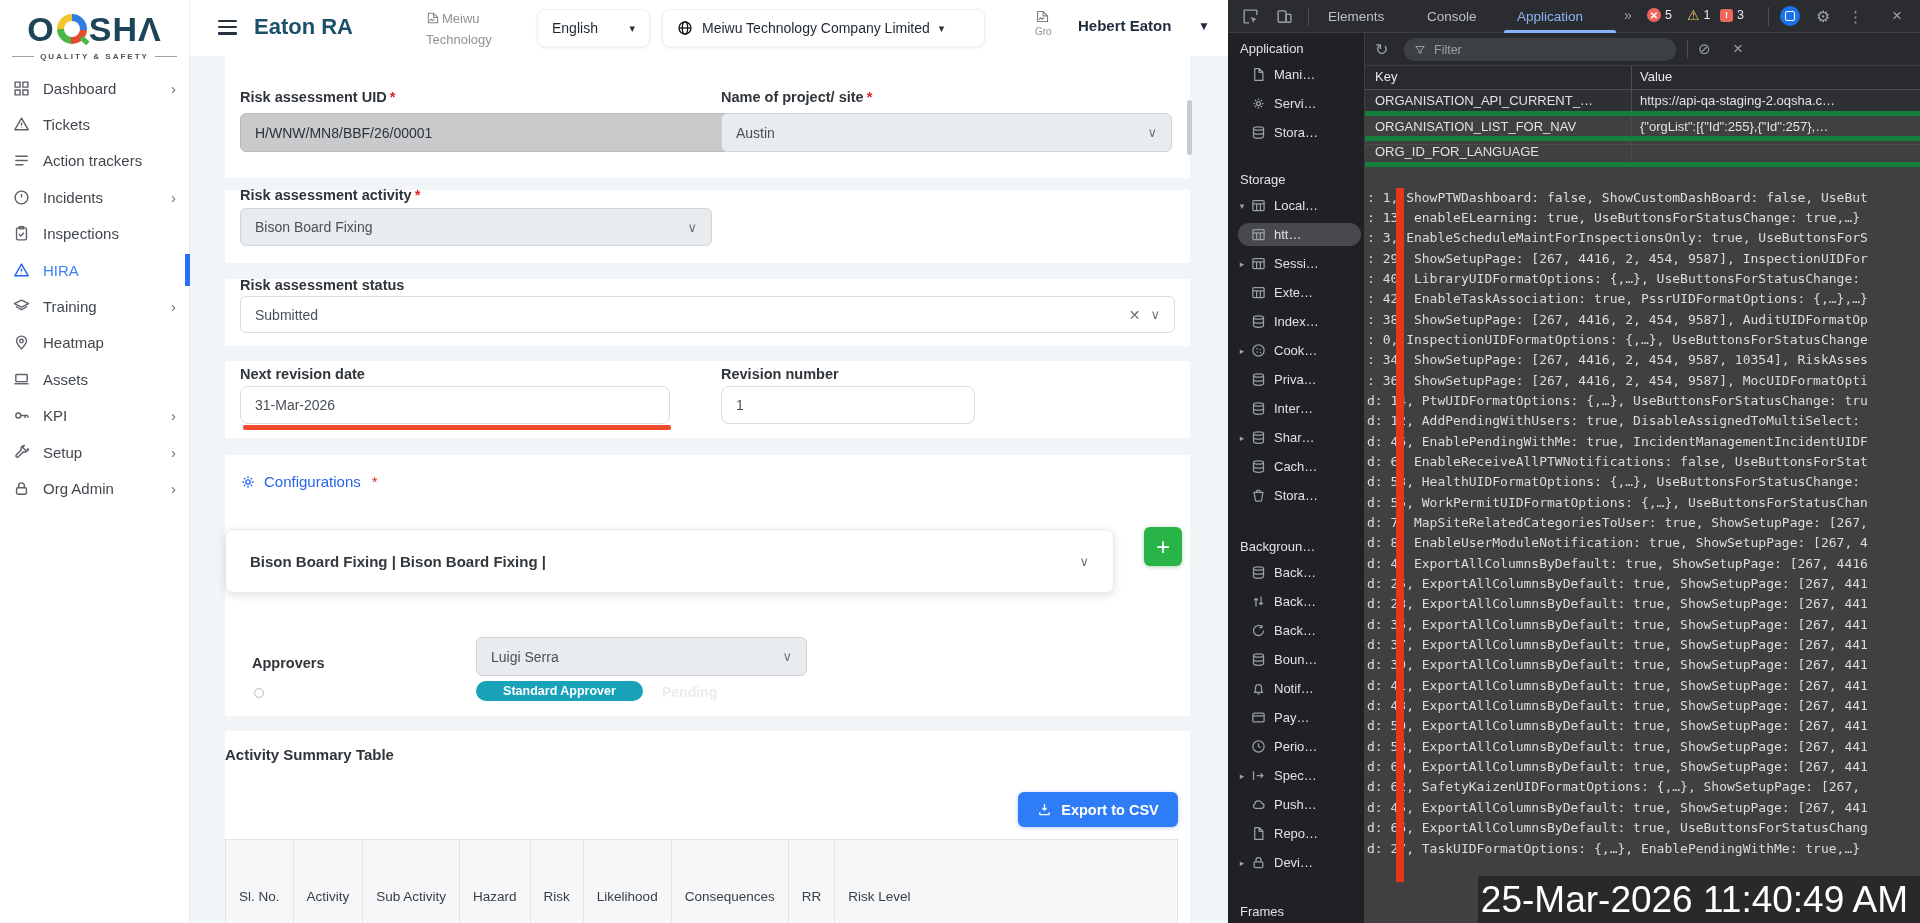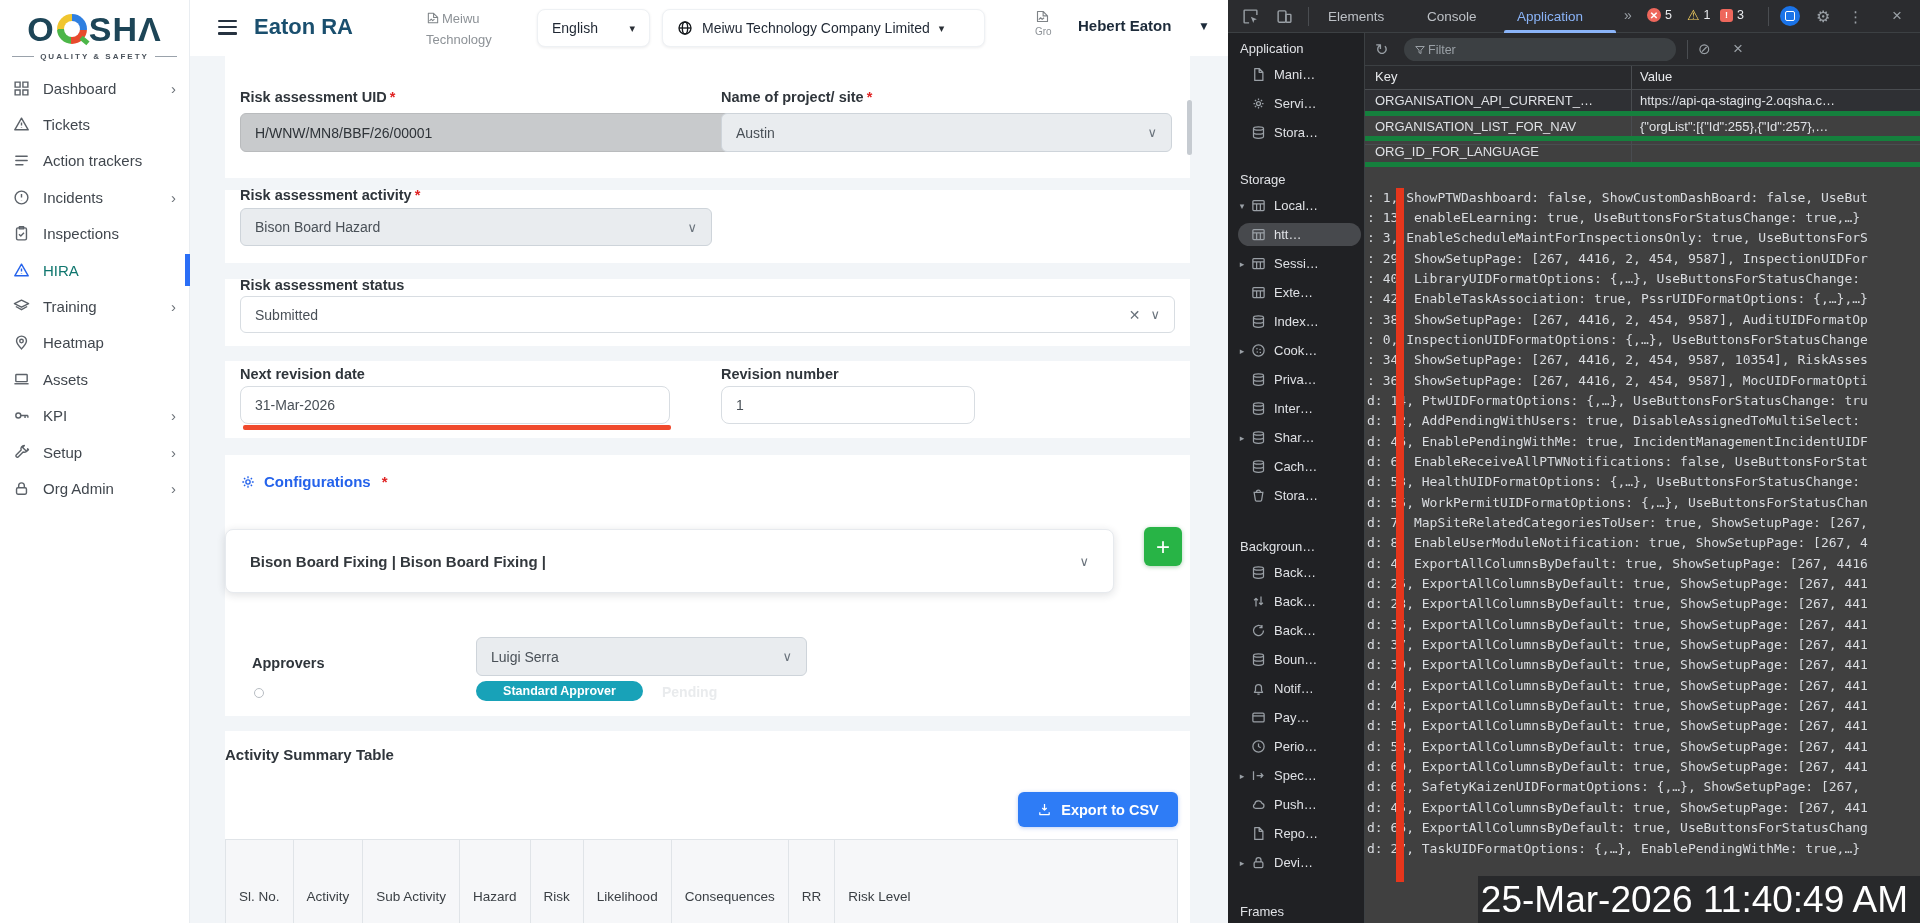--- a/index.html
+++ b/index.html
@@ -16,21 +16,21 @@
   .tagline-row { display:flex; align-items:center; justify-content:center; gap:6px; margin-top:4px; }
   .tagline-line { width:22px; height:1px; background:#9aa2ab; }
   .tagline { font-size:8px; letter-spacing:2px; color:#4a525b; font-weight:600; }
   #nav { position:absolute; top:70px; left:0; right:0; }
   .nav-item { position:relative; height:36.4px; display:flex; align-items:center; padding-left:13px; cursor:pointer; color:#41474e; }
   .nav-item .nico { width:17px; height:17px; color:#5c6269; flex:0 0 17px; }
   .nav-item .nlabel { font-size:15px; margin-left:13px; white-space:nowrap; }
   .nav-item .nchev { position:absolute; right:13px; font-size:15px; color:#6b7178; }
   .nav-item.active { color:#2563eb; }
   .nav-item.active .nico { color:#2563eb; }
-  .nav-item.active .nlabel { color:#0f766e; }
+  .nav-item.active .nlabel { color:#3b82f6; }
   .nav-item .activebar { display:none; }
   .nav-item.active .activebar { display:block; position:absolute; right:-1px; top:2px; bottom:2px; width:5px; background:#2b6ef6; }
 
   
   #app-header { position:absolute; left:190px; top:0; width:1038px; height:56px; background:#ffffff; z-index:1; }
   .hamburger { position:absolute; left:28px; top:20px; width:19px; cursor:pointer; }
   .hamburger span { display:block; height:2.2px; background:#263240; margin-bottom:4px; border-radius:1px; }
   .page-title { position:absolute; left:64px; top:14px; font-size:22px; font-weight:700; color:#1a4f6e; }
   .org-logo { position:absolute; left:236px; top:8px; width:100px; height:48px; overflow:hidden; color:#8d9297; font-size:13px; line-height:21px; }
   .org-logo svg { width:14px; height:14px; vertical-align:-2px; margin-right:2px; color:#7e8setT387; color:#7e8387; }
@@ -56,21 +56,21 @@
   #b6 { top:675px; height:192px; }
   .flabel { position:absolute; font-size:14.5px; font-weight:700; color:#2f353b; white-space:nowrap; }
   .req { color:#e02424; margin-left:3px; }
   .tinput { position:absolute; border-radius:6px; font-size:14px; display:flex; align-items:center; padding:0 14px; }
   .disabled-input { background:#c8cacc; border:1px solid #b9bbbd; color:#2e3338; }
   .gsel { background:#e9ecef; border:1px solid #ced4da; color:#495057; justify-content:space-between; cursor:pointer; }
   .wsel { background:#fff; border:1px solid #d8dde2; color:#495057; cursor:pointer; }
   .selchev { font-size:13px; color:#6a737c; font-weight:400; }
   .clear-x { font-size:14px; color:#6a737c; margin-right:10px; cursor:pointer; }
   .redline { position:absolute; height:5px; background:#f04a2d; border-radius:2px; }
-  .config-head { position:absolute; display:flex; align-items:center; gap:8px; font-size:15px; font-weight:700; color:#2563eb;justify-content:space-between; }
+  .config-head { position:absolute; display:flex; align-items:center; gap:8px; font-size:15px; font-weight:400; color:#2563eb;justify-content:space-between; }
   .config-head svg { width:16px; height:16px; color:#2563eb; }
   .config-card { position:absolute; background:#fff; border:1px solid #e7eaee; border-radius:8px; box-shadow:0 2px 8px rgba(25,35,50,.14); display:flex; align-items:center; justify-content:space-between; padding:0 24px; cursor:pointer; }
   .config-card .cctext { font-size:15px; font-weight:700; color:#33383d; }
   .green-btn { position:absolute; background:#28b446; border-radius:6px; box-shadow:0 1px 4px rgba(20,120,40,.35); color:#fff; font-size:24px; font-weight:400; display:flex; align-items:center; justify-content:center; cursor:pointer; }
   .badge-teal { position:absolute; background:#18a2b8; border-radius:10px; color:#fff; font-size:12.5px; font-weight:700; display:flex; align-items:center; justify-content:center; cursor:default; }
   .pending-txt { position:absolute; font-size:14px; font-weight:700; color:#e9ebed; }
   .info-dot { position:absolute; width:10px; height:10px; border:1.5px solid #b8bdc3; border-radius:50%; }
   .section-title { position:absolute; font-size:15px; font-weight:700; color:#2f353b; }
   .blue-btn { position:absolute; background:#2e7cf6; border-radius:6px; color:#fff; font-size:14.5px; font-weight:600; display:flex; align-items:center; justify-content:center; gap:9px; cursor:pointer; box-shadow:0 1px 4px rgba(30,90,220,.3); }
   .blue-btn svg { width:15px; height:15px; }
@@ -91,21 +91,21 @@
   .badge-group { position:absolute; top:8px; display:flex; align-items:center; gap:4px; cursor:pointer; }
   .err-circ { width:14px; height:14px; border-radius:50%; background:#ee675c; color:#fff; font-size:10px; display:flex; align-items:center; justify-content:center; font-weight:700; }
   .warn-tri { color:#fdd663; font-size:14px; line-height:14px; }
   .issue-sq { width:13px; height:13px; border-radius:3px; background:#ee675c; color:#fff; font-size:9px; display:flex; align-items:center; justify-content:center; font-weight:700; }
   .badge-num { font-size:12.5px; color:#e8eaed; }
   .ai-circ { position:absolute; top:6px; width:20px; height:20px; border-radius:50%; background:#1a73e8; cursor:pointer; }
   .ai-circ::after { content:""; position:absolute; left:5px; top:5px; width:8px; height:8px; border:1.6px solid #fff; border-radius:2px; }
   .glyph-btn { position:absolute; color:#9aa0a6; cursor:pointer; }
 
   #dt-toolbar { position:absolute; left:137px; top:33px; width:555px; height:33px; background:#292a2d; border-bottom:1px solid #3c4043; }
-  .filter-pill { position:absolute; left:39px; top:5px; width:272px; height:23px; border-radius:12px; background:#3c4043; display:flex; align-items:center; padding:0 10px; gap:2px; cursor:text; }
+  .filter-pill { position:absolute; left:39px; top:5px; width:272px; height:23px; border-radius:12px; background:#3c4043; display:flex; align-items:center; padding:0 10px; gap:8px; cursor:text; }
   .filter-pill svg { width:12px; height:12px; color:#9aa0a6; }
   .filter-ph { font-size:12.5px; color:#9aa0a6; }
 
   #dt-sidebar { position:absolute; left:0; top:33px; width:137px; height:890px; background:#202124; border-right:1px solid #3c4043; overflow:hidden; }
   .tree-header { font-size:13px; color:#dfe1e5; padding-left:12px; height:22px; line-height:22px; white-space:nowrap; }
   .trow { position:relative; height:29px; display:flex; align-items:center; cursor:pointer; white-space:nowrap; color:#dfe1e5; }
   .trow .texp { width:12px; margin-left:8px; font-size:9px; color:#9aa0a6; text-align:center; flex:0 0 12px; }
   .trow .tico { width:15px; height:15px; color:#9aa0a6; flex:0 0 15px; margin-left:3px; }
   .trow .tlabel { font-size:13px; margin-left:8px; }
   .trow.sel::before { content:""; position:absolute; left:10px; right:3px; top:3px; bottom:3px; background:#47494d; border-radius:12px; }
@@ -418,21 +418,21 @@
     </div>
 
   <div class="flabel" style="left:531px; top:33px;"><span>Name of project/ site</span><span class="req">*</span></div>
   <div class="tinput gsel" style="left:531px; top:57px; width:451px; height:39px;">
       <span>Austin</span>
       <span class="selchev">∨</span>
     </div>
 
   <div class="flabel" style="left:50px; top:131px;"><span>Risk assessment activity</span><span class="req">*</span></div>
   <div class="tinput gsel" style="left:50px; top:152px; width:472px; height:38px;">
-      <span>Bison Board Hazard</span>
+      <span>Bison Board Fixing</span>
       <span class="selchev">∨</span>
     </div>
 
   <div class="flabel" style="left:50px; top:221px;">Risk assessment status</div>
   <div class="tinput wsel" style="left:50px; top:240px; width:935px; height:37px;">
     <span style="flex:1;">Submitted</span>
     <span class="clear-x">✕</span>
     <span class="selchev">∨</span>
   </div>
 

